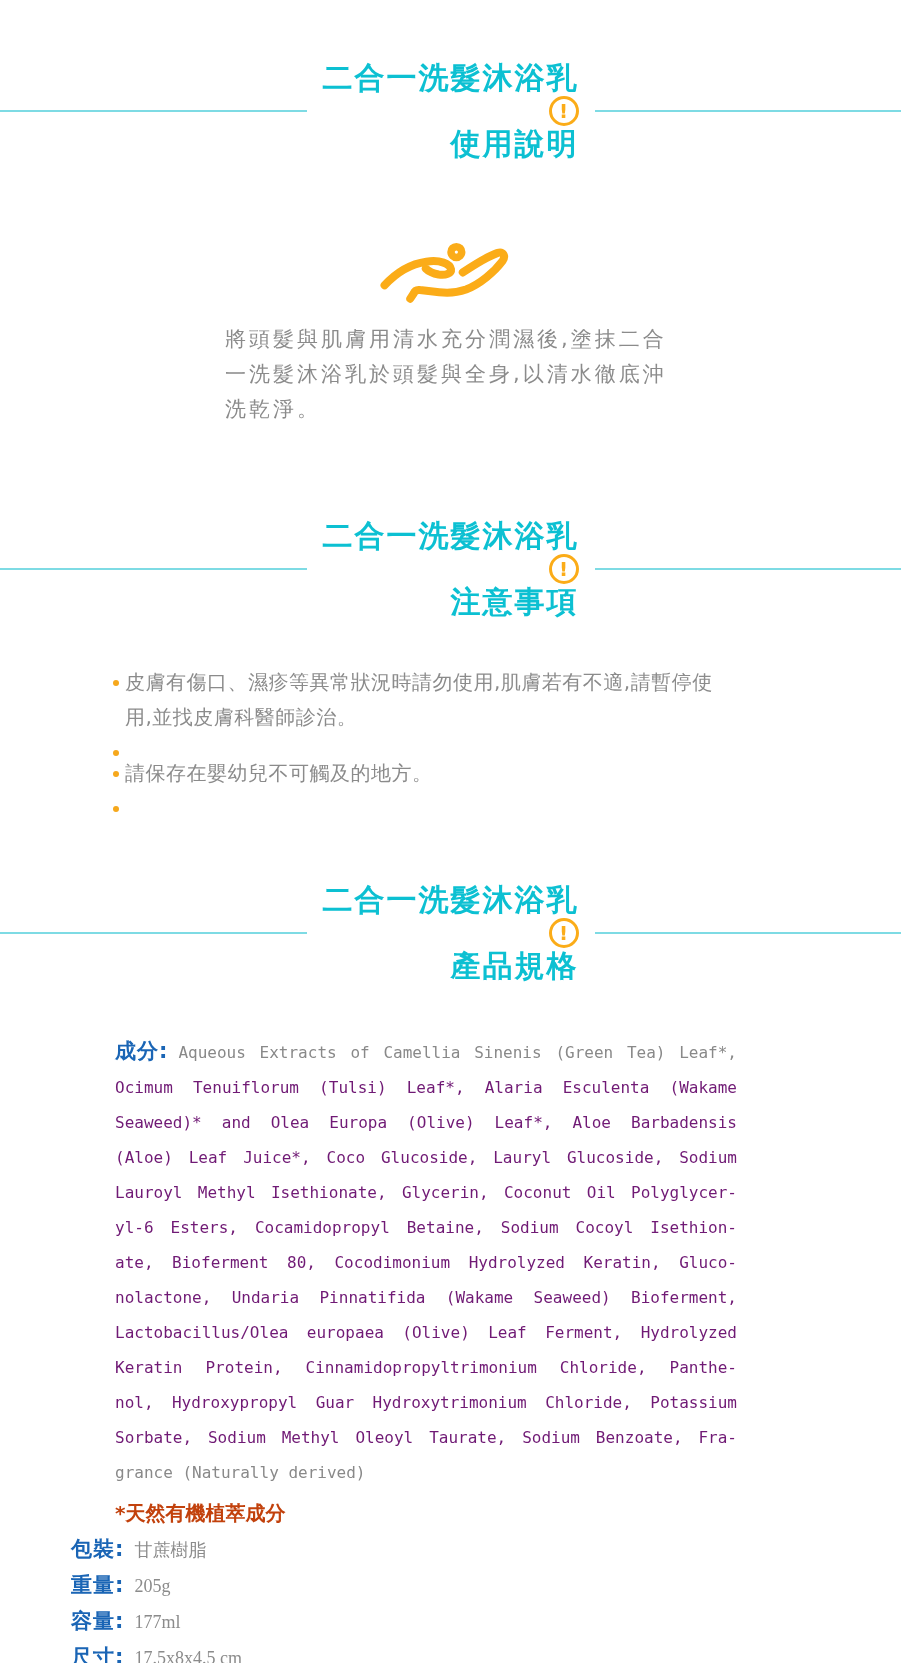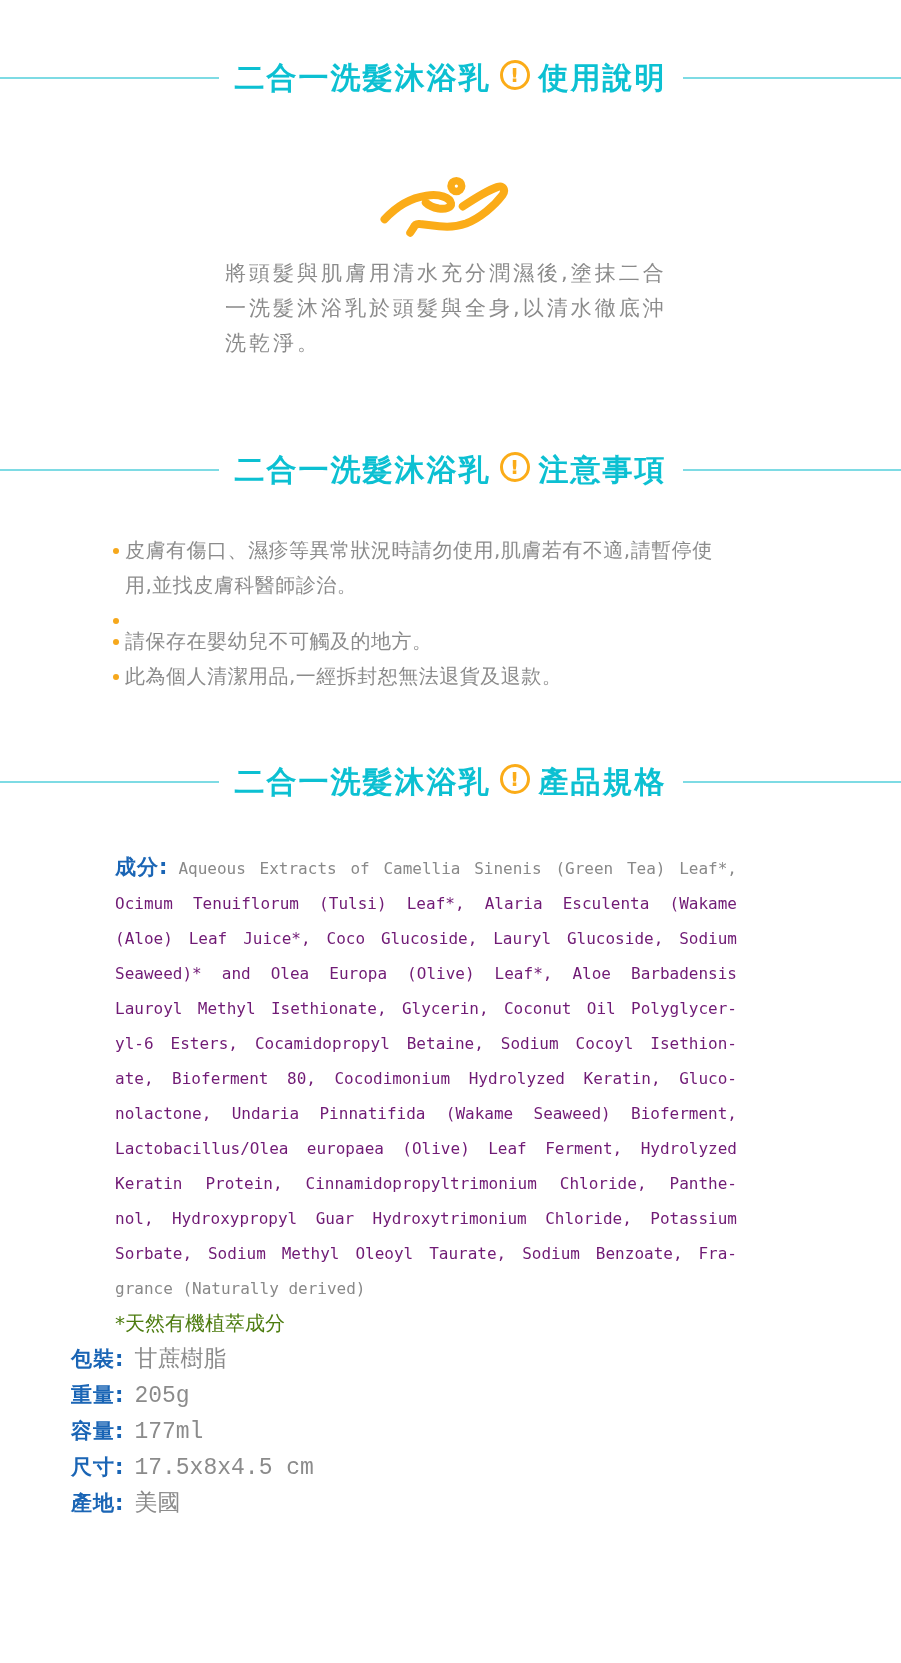--- a/index.html
+++ b/index.html
@@ -5,23 +5,23 @@
   html,body { margin:0; padding:0; background:#ffffff; }
   .page {
     position:relative; width:901px; height:1663px; overflow:hidden;
     background:#ffffff;
     font-family:"DejaVu Sans", sans-serif;
   }
   
   .sec-header { display:flex; align-items:center; width:901px; }
   .rule { flex:1; height:2px; background:#7edbe4; }
   .sec-title {
-    display:flex; align-items:flex-start; gap:9px;
+    display:flex; align-items:flex-end; 
     padding:0 16px; color:#0cc0d2; font-size:30px; font-weight:bold;
-    letter-spacing:2px; line-height:36px; white-space:nowrap;
+    letter-spacing:2px; line-height:36px; white-space:nowrap;flex-direction:column;
   }
   .alert-badge {
     box-sizing:border-box; width:30px; height:30px; flex:0 0 30px;
     border:3px solid #fbac18; border-radius:50%;
     color:#fbac18; font-size:20px; font-weight:bold;
     display:flex; align-items:center; justify-content:center;
     letter-spacing:0; line-height:1;
   }
   .h1 { margin-top:60px; }
   .h2 { margin-top:91px; }
@@ -59,28 +59,28 @@
   .ing-line {
     color:#701a75; font-size:16px; line-height:35px;
     font-family:"DejaVu Sans Mono", monospace;
     text-align:justify; text-align-last:justify;
   }
   .ing-last {
     color:#898989; font-size:16px; line-height:35px;
     font-family:"DejaVu Sans Mono", monospace;
   }
   .ing-note {
-    color:#4d7c0f; font-size:20px; line-height:35px;
+    margin-top:6px; color:#c2410c; font-size:20px; line-height:35px;font-weight:bold;
   }
   .spec-rows { margin:0 0 0 71px; width:622px; }
   .spec-row { display:flex; align-items:baseline; gap:10px; height:36px; line-height:36px; }
   .spec-row .blue-label { line-height:36px; }
   .spec-value {
-    color:#8b8b8b; font-size:23px; line-height:36px;
-    font-family:Liberation Mono, monospace;
+    color:#8b8b8b; font-size:18px; line-height:36px;
+    font-family:Liberation Serif, serif;
   }
 </style>
 </head>
 <body>
 
 <div class="page">
 
   <div class="sec-header h1">
     <div class="rule"></div>
     <div class="sec-title">
@@ -121,42 +121,41 @@
     </div>
     <div class="bullet">
       <span class="dot"></span>
     </div>
     <div class="bullet">
       <span class="dot"></span>
       <span class="bullet-text">請保存在嬰幼兒不可觸及的地方。</span>
     </div>
     <div class="bullet">
       <span class="dot"></span>
-      <span class="bullet-text">此為個人清潔用品,一經拆封恕無法退貨及退款。</span>
     </div>
   </div>
 
   <div class="sec-header h3">
     <div class="rule"></div>
     <div class="sec-title">
       <span>二合一洗髮沐浴乳</span>
       <span class="alert-badge">!</span>
       <span>產品規格</span>
     </div>
     <div class="rule"></div>
   </div>
 
   <div class="ingredients">
     <div class="ing-line1">
       <span class="blue-label">成分:</span>
       <span class="ing-text">Aqueous Extracts of Camellia Sinenis (Green Tea) Leaf*,</span>
     </div>
     <div class="ing-line">Ocimum Tenuiflorum (Tulsi) Leaf*, Alaria Esculenta (Wakame</div>
+    <div class="ing-line">Seaweed)* and Olea Europa (Olive) Leaf*, Aloe Barbadensis</div>
     <div class="ing-line">(Aloe) Leaf Juice*, Coco Glucoside, Lauryl Glucoside, Sodium</div>
-    <div class="ing-line">Seaweed)* and Olea Europa (Olive) Leaf*, Aloe Barbadensis</div>
     <div class="ing-line">Lauroyl Methyl Isethionate, Glycerin, Coconut Oil Polyglycer-</div>
     <div class="ing-line">yl-6 Esters, Cocamidopropyl Betaine, Sodium Cocoyl Isethion-</div>
     <div class="ing-line">ate, Bioferment 80, Cocodimonium Hydrolyzed Keratin, Gluco-</div>
     <div class="ing-line">nolactone, Undaria Pinnatifida (Wakame Seaweed) Bioferment,</div>
     <div class="ing-line">Lactobacillus/Olea europaea (Olive) Leaf Ferment, Hydrolyzed</div>
     <div class="ing-line">Keratin Protein, Cinnamidopropyltrimonium Chloride, Panthe-</div>
     <div class="ing-line">nol, Hydroxypropyl Guar Hydroxytrimonium Chloride, Potassium</div>
     <div class="ing-line">Sorbate, Sodium Methyl Oleoyl Taurate, Sodium Benzoate, Fra-</div>
     <div class="ing-last">grance (Naturally derived)</div>
     <div class="ing-note">*天然有機植萃成分</div>

